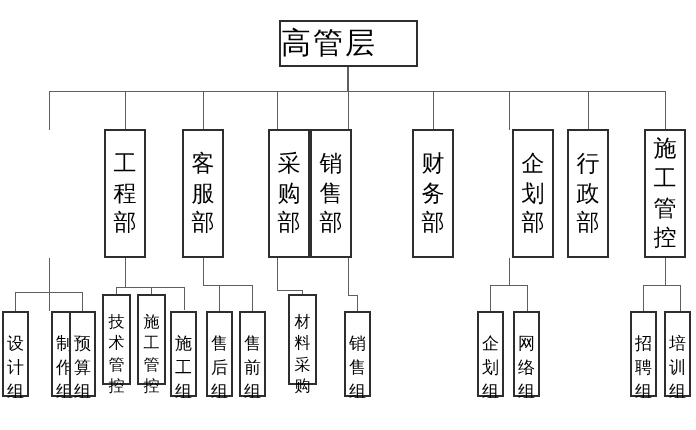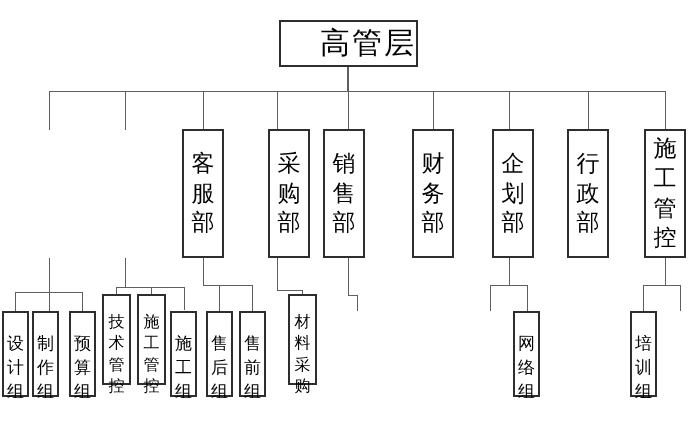--- a/index.html
+++ b/index.html
@@ -12,21 +12,21 @@
     color: #000000;
     overflow: hidden;
   }
   .box {
     position: absolute;
     background: #ffffff;
     border: 2px solid #2e2e2e;
     box-sizing: border-box;
     display: flex;
     align-items: center;
-    justify-content: flex-end;
+    justify-content: flex-start;
   }
   .root-box {
     left: 279px; top: 20px; width: 139px; height: 47px;
     font-size: 30px; letter-spacing: 2px; white-space: nowrap;
   }
   .dept { top: 129px; width: 42px; height: 129px; font-size: 23px; }
   .team { top: 311px; width: 27px; height: 86px; font-size: 17px; }
   .t4   { top: 294px; width: 29px; height: 91px; font-size: 16px; }
   .vtext {
     display: block;
@@ -88,46 +88,49 @@
 
   <div class="ln" style="left:665px;top:258px;width:1px;height:27px"></div>
   <div class="ln" style="left:643px;top:285px;width:38px;height:1px"></div>
   <div class="ln" style="left:643px;top:285px;width:1px;height:26px"></div>
   <div class="ln" style="left:680px;top:285px;width:1px;height:26px"></div>
 
   <div class="box root-box">
     <span>高管层</span>
   </div>
 
+  <div class="box dept" style="left:104px">
+      <span class="vtext">工程部</span>
+    </div>
   <div class="box dept" style="left:182px">
       <span class="vtext">客服部</span>
     </div>
   <div class="box dept" style="left:268px">
       <span class="vtext">采购部</span>
     </div>
-  <div class="box dept" style="left:323px">
+  <div class="box dept" style="left:310px">
       <span class="vtext">销售部</span>
     </div>
   <div class="box dept" style="left:412px">
       <span class="vtext">财务部</span>
     </div>
-  <div class="box dept" style="left:492px">
+  <div class="box dept" style="left:512px">
       <span class="vtext">企划部</span>
     </div>
   <div class="box dept" style="left:567px">
       <span class="vtext">行政部</span>
     </div>
   <div class="box dept" style="left:644px">
       <span class="vtext">施工管控</span>
     </div>
 
   <div class="box team" style="left:2px">
       <span class="vtext">设计组</span>
     </div>
-  <div class="box team" style="left:32px">
+  <div class="box team" style="left:51px">
       <span class="vtext">制作组</span>
     </div>
   <div class="box team" style="left:69px">
       <span class="vtext">预算组</span>
     </div>
 
   <div class="box team t4" style="left:102px">
       <span class="vtext">技术管控</span>
     </div>
   <div class="box team t4" style="left:137px">
@@ -141,25 +144,31 @@
       <span class="vtext">售后组</span>
     </div>
   <div class="box team" style="left:239px">
       <span class="vtext">售前组</span>
     </div>
 
   <div class="box team t4" style="left:288px">
       <span class="vtext">材料采购</span>
     </div>
 
+  <div class="box team" style="left:344px">
+      <span class="vtext">销售组</span>
+    </div>
 
+  <div class="box team" style="left:477px">
+      <span class="vtext">企划组</span>
+    </div>
   <div class="box team" style="left:513px">
       <span class="vtext">网络组</span>
     </div>
 
   <div class="box team" style="left:630px">
       <span class="vtext">招聘组</span>
     </div>
-  <div class="box team" style="left:630px">
+  <div class="box team" style="left:664px">
       <span class="vtext">培训组</span>
     </div>
 
 </div>
 
 </body></html>

